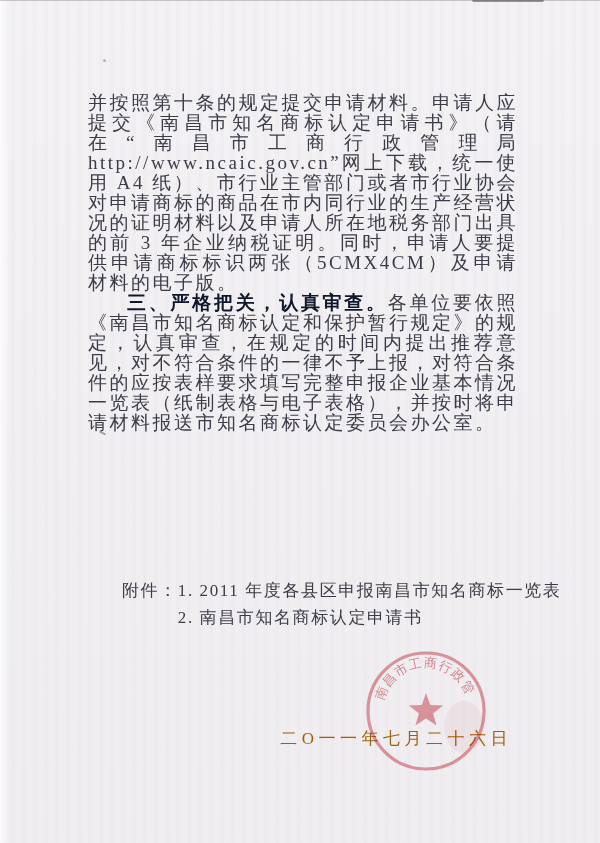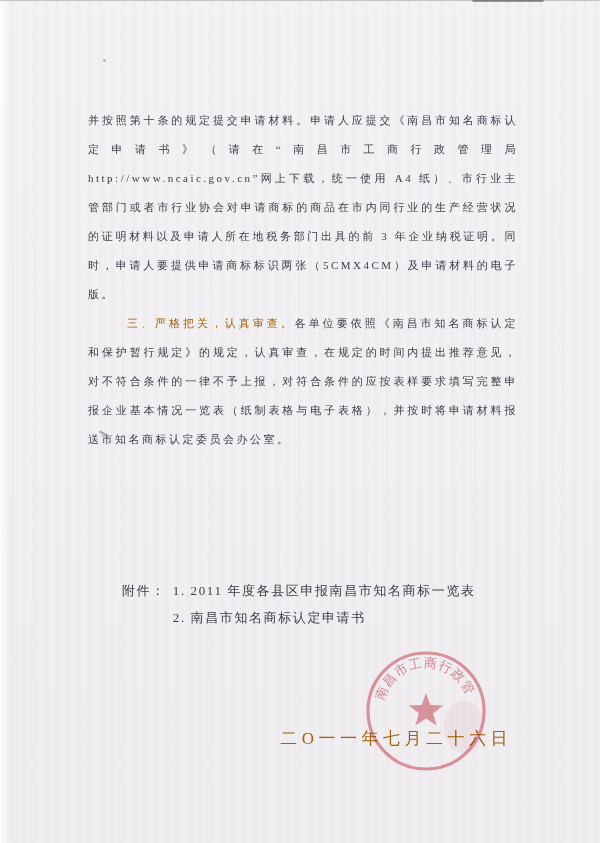--- a/index.html
+++ b/index.html
@@ -32,36 +32,36 @@
   .speck {
     position:absolute; width:3px; height:3px; border-radius:50%;
     background:rgba(80,75,90,0.38);
   }
   .speck.s1 { left:103px; top:59px; }
   .artifact-tick {
     position:absolute; left:99px; top:432px; width:7px; height:2px;
     background:rgba(70,66,80,0.45); transform:rotate(28deg); border-radius:2px;
   }
   .doc-text {
-    position:absolute; left:88px; top:106px; width:430px;
+    position:absolute; left:88px; top:93px; width:430px;
     color:#3c3c48;
-    font-size:11px; line-height:29px; letter-spacing:2.5px;
+    font-size:19px; line-height:20px; letter-spacing:2.5px;
     text-align:justify; text-justify:inter-character;
   }
   .doc-text p { margin:0; }
   .doc-text p.indent { text-indent:39px; }
-  .lead { font-weight:normal; color:#a16207; }
+  .lead { font-weight:bold; color:#0f172a; }
   .attachments {
     position:absolute; left:122px; top:577px;
     display:flex; align-items:flex-start;
-    color:#3c3c48; font-size:13px; line-height:27px; letter-spacing:1.6px;
+    color:#3c3c48; font-size:17px; line-height:27px; letter-spacing:1.6px;
     white-space:nowrap;
   }
   .attachments .attach-label { flex:0 0 auto; }
-  .attachments .attach-items { display:flex; flex-direction:column;margin-left:7px; }
+  .attachments .attach-items { display:flex; flex-direction:column; }
   .date-line {
     position:absolute; top:727px; right:88px;
     color:#a16207; font-size:17px; letter-spacing:4.5px;
     white-space:nowrap; z-index:1;
   }
   .seal {
     position:absolute; left:344px; top:629px; width:164px; height:164px;
     z-index:2; mix-blend-mode:multiply; opacity:0.82; filter:blur(0.35px);
   }
 </style>

